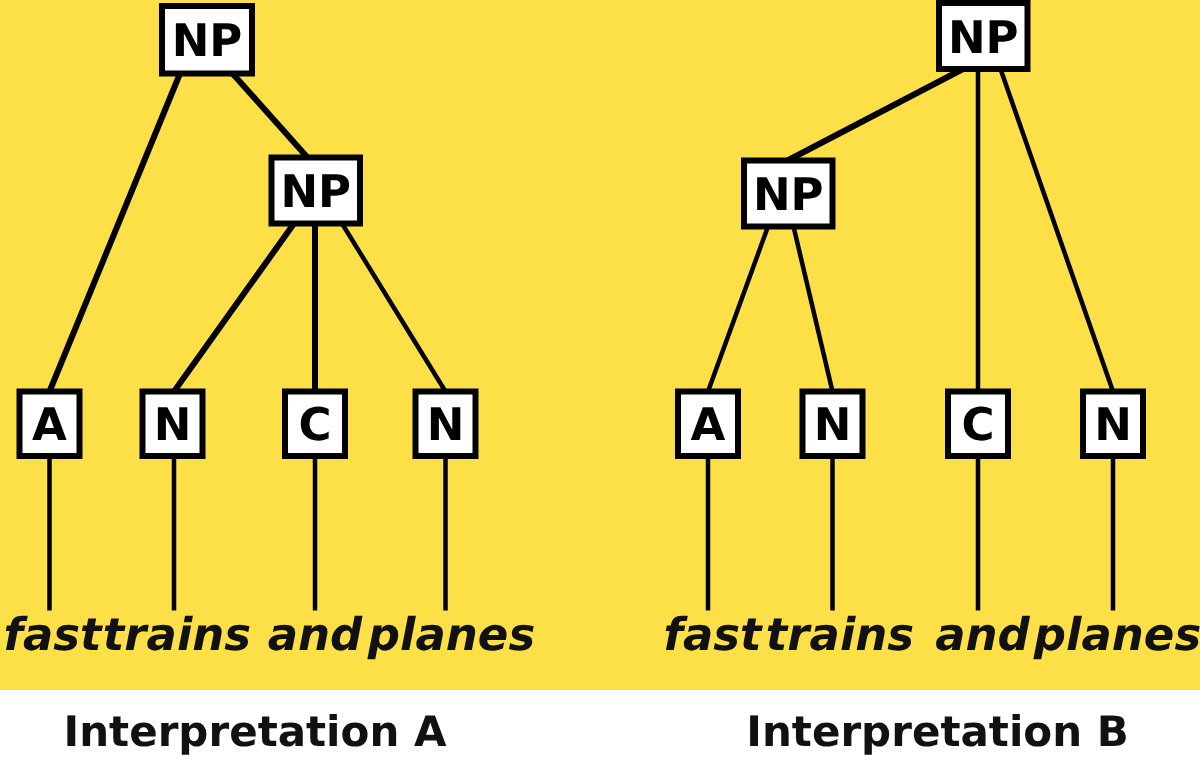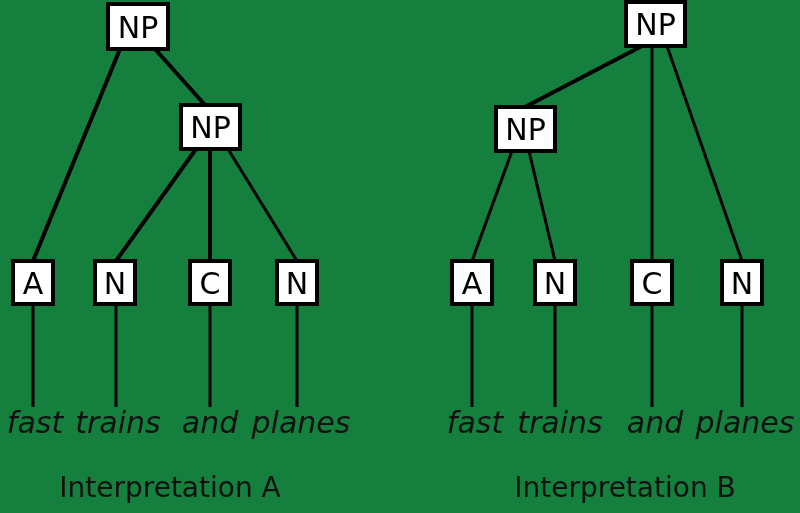--- a/index.html
+++ b/index.html
@@ -9,22 +9,23 @@
   }
   body {
     width: 800px;
     height: 513px;
     overflow: hidden;
     font-family: "DejaVu Sans", sans-serif;
   }
   #figure {
     position: relative;
     width: 800px;
-    height: 513px;
-    background: #15803d;
+    height: 460px;
+    background: #fde047;
+    font-weight: bold;
   }
   svg.tree-canvas {
     position: absolute;
     top: 0;
     left: 0;
     width: 800px;
     height: 513px;
     display: block;
   }
   .edge {

